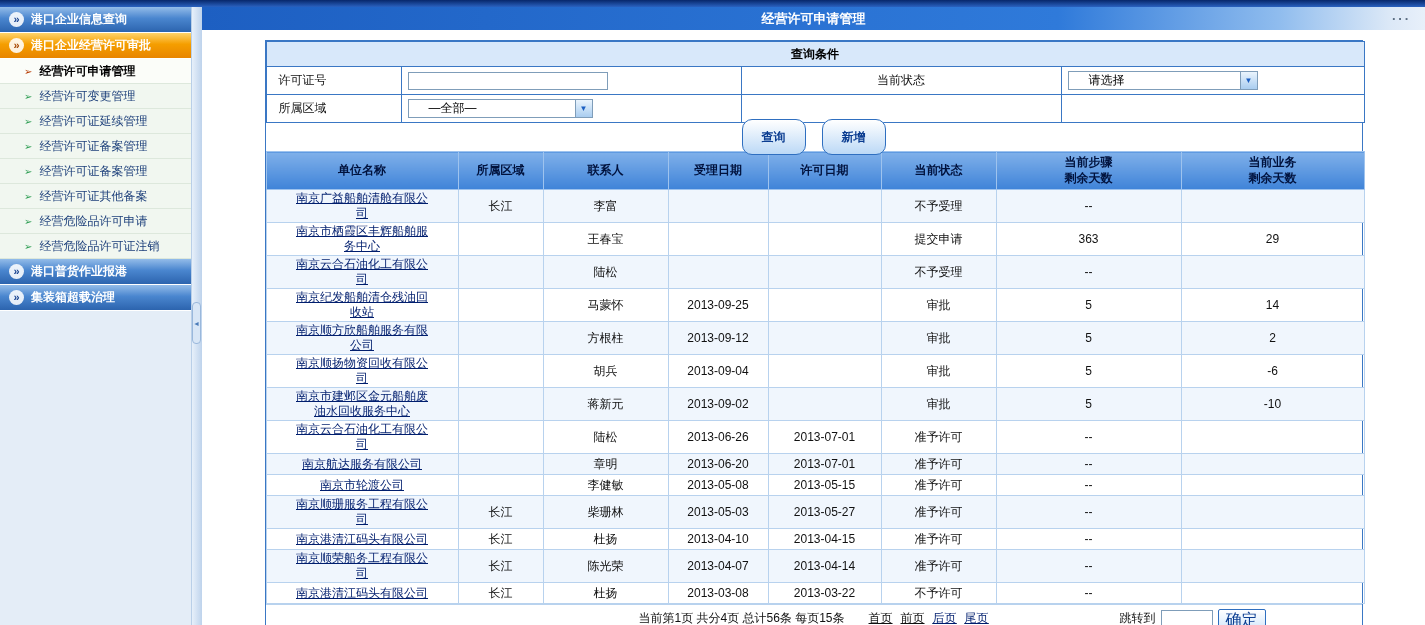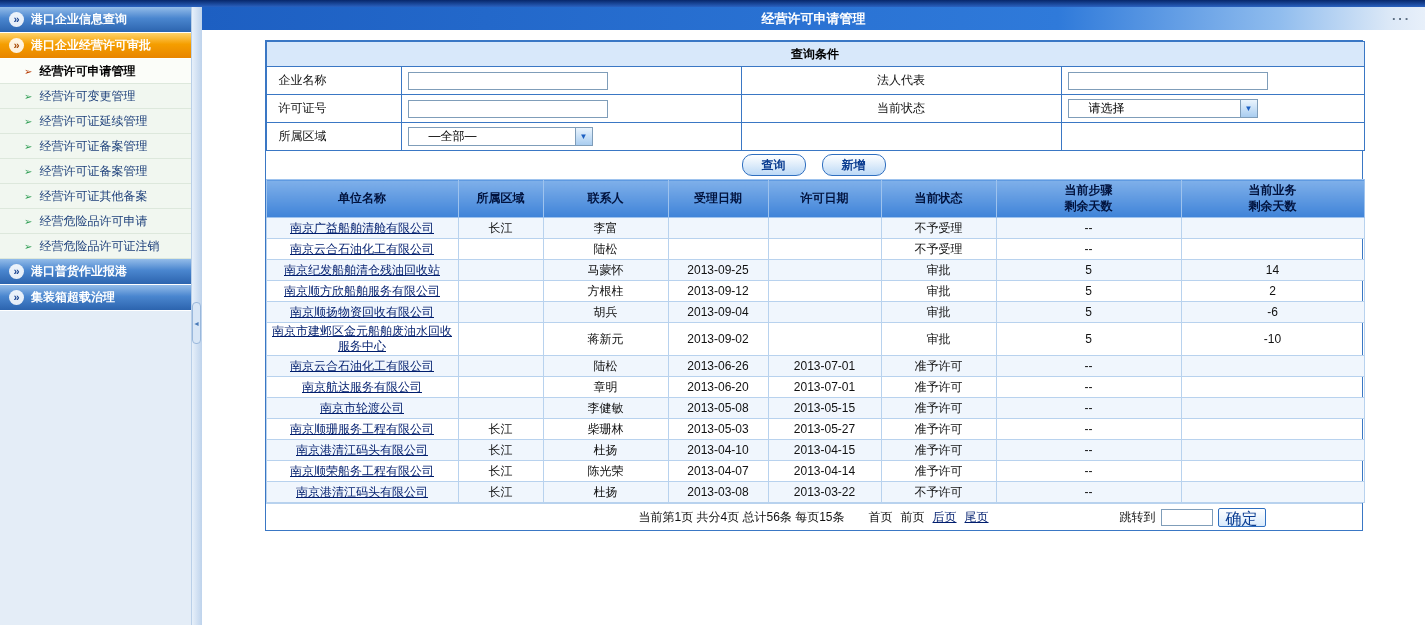--- a/index.html
+++ b/index.html
@@ -38,33 +38,33 @@
   .qtable td{border:1px solid #3a77c4;height:28px;background:#fff;padding:0 6px;vertical-align:middle;}
   .qtable td.qtitle{background:#d8e8fa;text-align:center;font-weight:bold;height:25px;color:#000;}
   .qtable td.lbl{padding-left:12px;text-align:left;}
   .qtable td.lbl-c{text-align:center;}
   .txt{width:200px;height:18px;border:1px solid #7f9db9;font-size:12px;padding:0 2px;font-family:inherit;}
   .sel{width:190px;height:19px;border:1px solid #7f9db9;background:#fff;position:relative;display:flex;align-items:center;padding-left:20px;color:#000;cursor:pointer;}
   .sel .sarr{position:absolute;right:0;top:0;bottom:0;width:17px;background:linear-gradient(180deg,#eaf4fd,#a9cdf0);border-left:1px solid #7f9db9;display:flex;align-items:center;justify-content:center;color:#1c5fc2;font-size:8px;}
 
   
   .btnrow{display:flex;justify-content:center;align-items:center;gap:16px;height:28px;background:#fff;}
-  .btn{min-width:64px;height:22px;border:1px solid #2f6fc0;border-radius:10px;background:linear-gradient(180deg,#ffffff,#bcd9f6);color:#0b3d91;font-weight:bold;font-size:12px;font-family:inherit;cursor:pointer;line-height:16px;}
+  .btn{min-width:64px;height:36px;border:1px solid #2f6fc0;border-radius:10px;background:linear-gradient(180deg,#ffffff,#bcd9f6);color:#0b3d91;font-weight:bold;font-size:12px;font-family:inherit;cursor:pointer;line-height:16px;}
 
   
   .grid{width:100%;border-collapse:collapse;table-layout:fixed;}
   .grid th{background:linear-gradient(180deg,#7fb0ea 0%,#3f83d8 100%);border:1px solid #9ec3ee;color:#00123d;font-weight:bold;height:38px;font-size:12px;white-space:pre-line;line-height:1.3;vertical-align:middle;}
   .grid td{border:1px solid #b8d2ee;height:21px;text-align:center;color:#111;padding:1px 3px;font-size:12px;line-height:1.25;vertical-align:middle;word-break:break-all;}
-  .grid td.c-company{padding:1px 0;}
+  .grid td.c-company{padding:1px 24px;}
   .grid tbody tr:nth-child(odd) td{background:#f0f6fd;}
   .grid a{color:#001e6e;text-decoration:underline;cursor:pointer;}
 
   
   .pager{position:relative;height:27px;display:flex;align-items:center;justify-content:center;gap:24px;background:#fff;border-top:1px solid #b8d2ee;font-size:12px;color:#111;}
-  .pnav{display:inline-flex;gap:8px;}
+  .pnav{display:inline-flex;gap:8px;text-decoration:underline;}
   .pnav-item{color:#111;}
   .pnav-item.plink{text-decoration:underline;cursor:pointer;color:#001e6e;}
   .jump{position:absolute;right:96px;top:0;height:27px;display:flex;align-items:center;gap:5px;}
   .jump-input{width:52px;height:17px;border:1px solid #7f9db9;font-size:12px;font-family:inherit;}
   .ok-btn{height:19px;border:1px solid #2f6fc0;background:linear-gradient(180deg,#ffffff,#d8eafc);color:#0b3d91;font-size:16px;padding:0 7px;font-family:inherit;cursor:pointer;border-radius:2px;}
 </style>
 </head>
 <body>
 
 <div class="top-strip"></div>
@@ -140,26 +140,20 @@
         <table class="qtable">
           <colgroup>
               <col style="width:135px">
               <col style="width:340px">
               <col style="width:320px">
               <col style="width:303px">
             </colgroup>
           <tbody>
               <tr>
             <td colspan="4" class="qtitle">查询条件</td>
-          </tr>
-          <tr>
-            <td class="lbl">企业名称</td>
-            <td><input class="txt" style=""></td>
-            <td class="lbl-c">法人代表</td>
-            <td><input class="txt" style=""></td>
           </tr>
           <tr>
             <td class="lbl">许可证号</td>
             <td><input class="txt" style=""></td>
             <td class="lbl-c">当前状态</td>
             <td>
               <div class="sel">
                 <span>请选择</span>
                 <span class="sarr">▼</span>
               </div>
@@ -214,20 +208,30 @@
                 <td class="c-company"><a>南京广益船舶清舱有限公司</a></td>
                 <td>长江</td>
                 <td>李富</td>
                 <td></td>
                 <td></td>
                 <td>不予受理</td>
                 <td>--</td>
                 <td></td>
               </tr>
               <tr>
+                <td class="c-company"><a>南京市栖霞区丰辉船舶服务中心</a></td>
+                <td></td>
+                <td>王春宝</td>
+                <td></td>
+                <td></td>
+                <td>提交申请</td>
+                <td>363</td>
+                <td>29</td>
+              </tr>
+              <tr>
                 <td class="c-company"><a>南京云合石油化工有限公司</a></td>
                 <td></td>
                 <td>陆松</td>
                 <td></td>
                 <td></td>
                 <td>不予受理</td>
                 <td>--</td>
                 <td></td>
               </tr>
               <tr>

